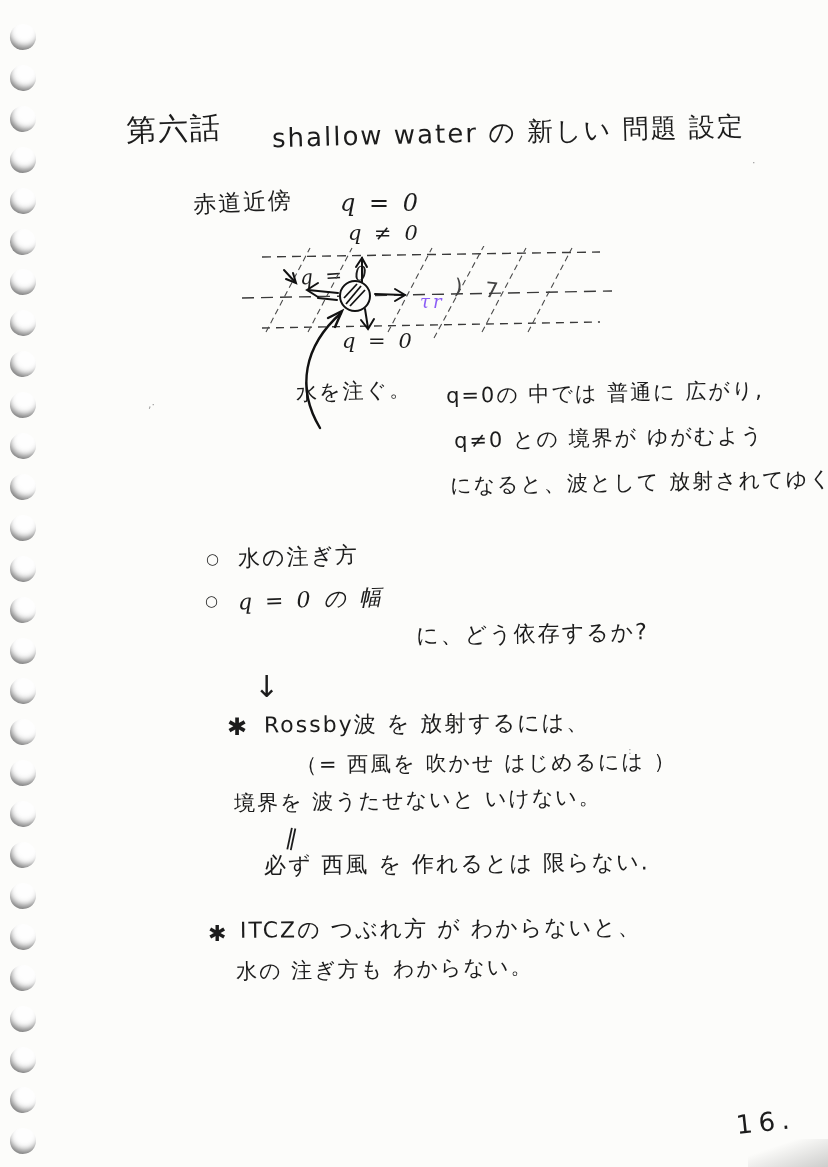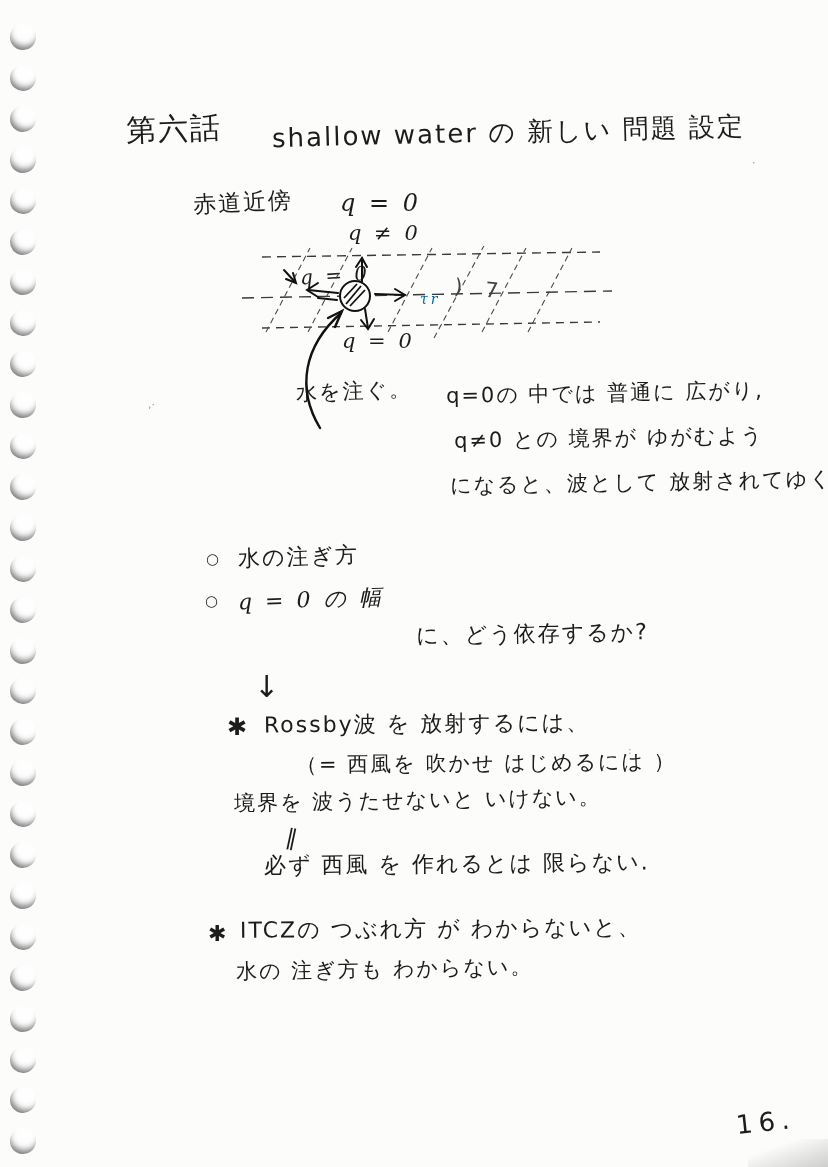--- a/index.html
+++ b/index.html
@@ -76,21 +76,21 @@
     </div>
 
   <div class="hw" style="left:126px;top:112px;font-size:30px;transform:rotate(-2deg);">第六話</div>
   <div class="hw" style="left:272px;top:118px;font-size:26px;transform:rotate(-1.5deg);">shallow water の 新しい 問題 設定</div>
 
   <div class="hw" style="left:193px;top:190px;font-size:23px;transform:rotate(-3deg);">赤道近傍</div>
   <div class="hw eq" style="left:340px;top:190px;font-size:24px;">q = 0</div>
 
   <div class="hw eq" style="left:348px;top:222px;font-size:21px;">q ≠ 0</div>
   <div class="hw eq" style="left:300px;top:264px;font-size:20px;transform:rotate(-4deg);">q = 0</div>
-  <div class="hw eq faint" style="left:420px;top:292px;font-size:14px;color:#0369a1;">τr</div>
+  <div class="hw eq faint" style="left:420px;top:292px;font-size:18px;color:#8b5cf6;">τr</div>
   <div class="hw faint" style="left:454px;top:278px;font-size:21px;color:#444;transform:rotate(6deg);letter-spacing:8px;">) 7</div>
   <div class="hw eq" style="left:342px;top:330px;font-size:21px;">q = 0</div>
   <div class="hw" style="left:296px;top:380px;font-size:21px;transform:rotate(-2deg);">水を注ぐ。</div>
 
   <svg id="diagram-svg" width="430" height="195" viewBox="0 0 430 195">
     <g stroke="#3a3a3a" stroke-width="1.4" fill="none">
       <line x1="24" y1="11" x2="362" y2="6" stroke-dasharray="9 6"></line>
       <line x1="4" y1="52" x2="374" y2="45" stroke-dasharray="12 7"></line>
       <line x1="24" y1="82" x2="362" y2="76" stroke-dasharray="8 6"></line>
     </g>

